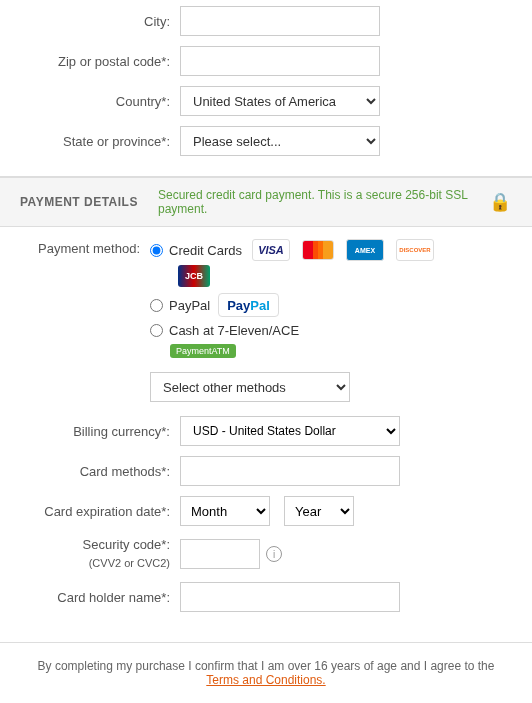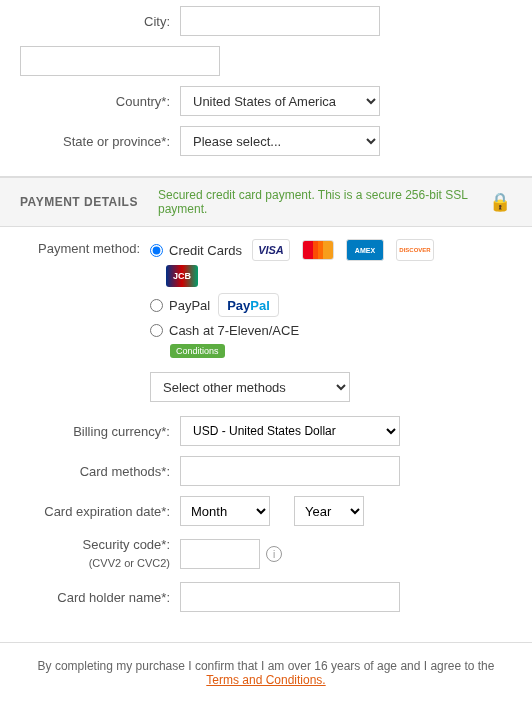--- a/index.html
+++ b/index.html
@@ -254,21 +254,21 @@
       outline: none;
     }
 
     .card-number-input {
       width: 220px;
     }
 
     .expiry-row {
       display: flex;
       align-items: center;
-      gap: 24px;
+      gap: 14px;
     }
 
     .expiry-select {
       border: 1px solid #ccc;
       padding: 4px 6px;
       height: 30px;
       font-size: 13px;
       background: #fff;
       outline: none;
     }
@@ -327,20 +327,21 @@
   </style>
 </head>
 <body>
 
 <div class="form-section" style="padding-top:6px;">
   <div class="form-row">
     <div class="form-label">City:</div>
     <input class="form-input form-input-text" type="text" style="">
   </div>
   <div class="form-row">
+    <div class="form-label">Zip or postal code*:</div>
     <input class="form-input form-input-text" type="text" style="">
   </div>
   <div class="form-row">
     <div class="form-label">Country*:</div>
     <select class="form-select">
       <option>United States of America</option>
     </select>
   </div>
   <div class="form-row">
     <div class="form-label">State or province*:</div>
@@ -369,40 +370,40 @@
         <span>Credit Cards</span>
 
         <div class="card-logos">
           <div class="card-logo visa-logo">VISA</div>
           <div class="card-logo mc-logo"></div>
           <div class="card-logo amex-logo" style="display:flex;align-items:center;justify-content:center;font-size:7px;color:white;font-weight:bold;">AMEX</div>
           <div class="card-logo discover-logo">DISCOVER</div>
         </div>
       </div>
 
-      <div style="margin-left:16px; margin-bottom:6px;">
+      <div style="margin-left:28px; margin-bottom:6px;">
         <div class="jcb-logo" style="display:inline-flex;">JCB</div>
       </div>
 
       <div class="payment-option">
         <input type="radio" name="payment-method" style="">
         <span style="margin-right:8px;">PayPal</span>
         <span class="paypal-full-logo">
           <span style="color:#003087;font-weight:900;font-size:13px;">Pay</span>
             <span style="color:#009cde;font-weight:900;font-size:13px;">Pal</span>
         </span>
       </div>
 
       <div class="payment-option" style="flex-direction:column; align-items:flex-start;">
         <div style="display:flex;align-items:center;">
           <input type="radio" name="payment-method" style="">
           <span>Cash at 7-Eleven/ACE</span>
         </div>
         <div style="margin-left:20px; margin-top:4px;">
-          <span class="paymentatm-badge">Conditions</span>
+          <span class="paymentatm-badge">PaymentATM</span>
         </div>
       </div>
 
       <div style="margin-top:8px;">
         <select class="form-select select-methods-dropdown">
           <option value="">Select other methods</option>
         </select>
       </div>
 
     </div>

